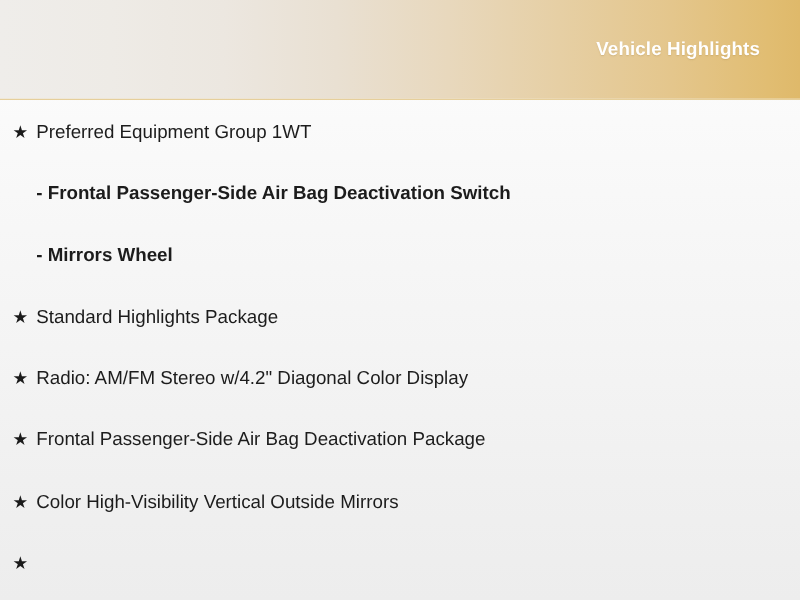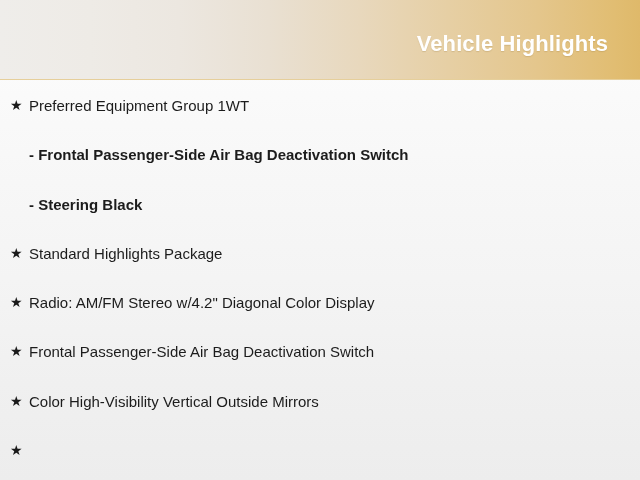--- a/index.html
+++ b/index.html
@@ -45,21 +45,21 @@
         #e4c68c 84%,
         #e1bd72 96%,
         #dfb96a 100%);
     border-bottom: 1px solid #e6cf9b;
   }
 
   #header-title {
     position: absolute;
     right: 32px;
     top: 31px;
-    font-size: 22px;
+    font-size: 15px;
     font-weight: bold;
     color: #ffffff;
     letter-spacing: 0.1px;
     text-shadow: 0 1px 1px rgba(150,120,60,0.25);
     white-space: nowrap;
   }
 
   
   #highlights-list {
     position: absolute;
@@ -115,33 +115,33 @@
 
   <ul id="highlights-list">
       <li class="hl-item">
         <span class="hl-bullet">★</span>
         <span class="hl-label">Preferred Equipment Group 1WT</span>
       </li>
       <li class="hl-item sub">
         <span class="hl-label">- Frontal Passenger-Side Air Bag Deactivation Switch</span>
       </li>
       <li class="hl-item sub">
-        <span class="hl-label">- Steering Black</span>
+        <span class="hl-label">- Mirrors Wheel</span>
       </li>
       <li class="hl-item">
         <span class="hl-bullet">★</span>
         <span class="hl-label">Standard Highlights Package</span>
       </li>
       <li class="hl-item">
         <span class="hl-bullet">★</span>
         <span class="hl-label">Radio: AM/FM Stereo w/4.2" Diagonal Color Display</span>
       </li>
       <li class="hl-item">
         <span class="hl-bullet">★</span>
-        <span class="hl-label">Frontal Passenger-Side Air Bag Deactivation Switch</span>
+        <span class="hl-label">Frontal Passenger-Side Air Bag Deactivation Package</span>
       </li>
       <li class="hl-item">
         <span class="hl-bullet">★</span>
         <span class="hl-label">Color High-Visibility Vertical Outside Mirrors</span>
       </li>
       <li class="hl-item">
         <span class="hl-bullet">★</span>
       </li>
     </ul>
 

